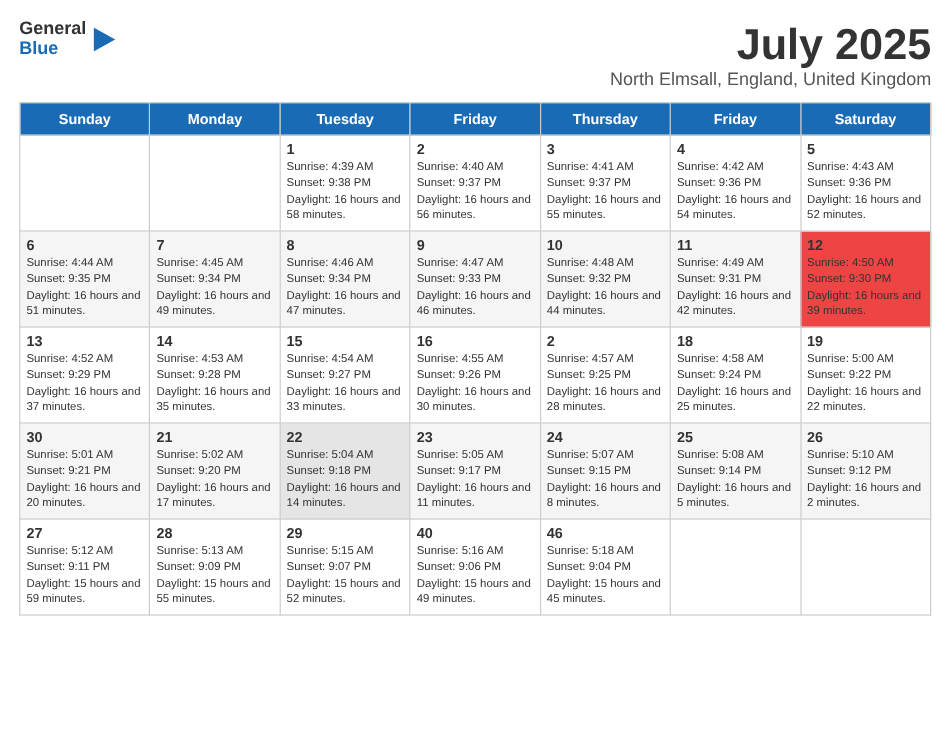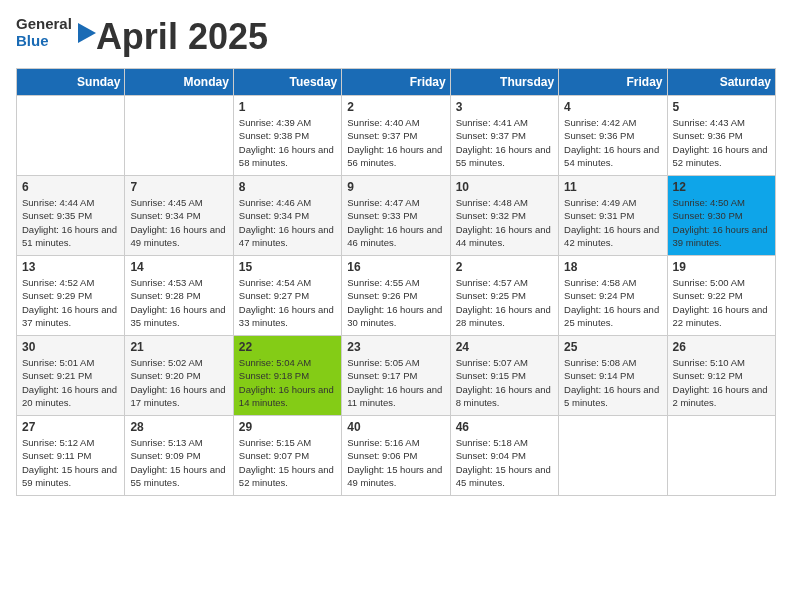--- a/index.html
+++ b/index.html
@@ -5,21 +5,21 @@
     * { box-sizing: border-box; margin: 0; padding: 0; }
     body {
       font-family: Arial, sans-serif;
       background: #fff;
       width: 792px;
       min-height: 612px;
       padding: 16px;
     }
     .header {
       display: flex;
-      justify-content: flex-start;
+      justify-content: space-between;
       align-items: flex-start;
       margin-bottom: 10px;
     }
     .logo {
       display: flex;
       align-items: center;
       gap: 4px;
     }
     .title-block { text-align: right; }
     .month-title { font-size: 36px; font-weight: bold; color: #333; }
@@ -28,21 +28,21 @@
       width: 100%;
       border-collapse: collapse;
       table-layout: fixed;
     }
     th {
       background: #1a6bb5;
       color: #fff;
       font-size: 12px;
       font-weight: bold;
       padding: 6px 4px;
-      text-align: right;
+      text-align: center;
       border: 1px solid #ccc;
     }
     td {
       vertical-align: top;
       border: 1px solid #ccc;
       padding: 4px 5px;
       font-size: 10px;
       color: #333;
       height: 80px;
       background: #fff;
@@ -61,21 +61,22 @@
       <span style="font-size:15px;font-weight:bold;color:#333;">General</span>
       <span style="font-size:15px;font-weight:bold;color:#1a6bb5;">Blue</span>
     </div>
     <div style="display:flex;flex-direction:column;justify-content:center;margin-left:2px;">
       <svg width="18" height="20" viewBox="0 0 18 20">
         <polygon points="0,0 18,10 0,20" fill="#1a6bb5"></polygon>
       </svg>
     </div>
   </div>
   <div class="title-block">
-    <div class="month-title">April 2025</div>
+    <div class="month-title">July 2025</div>
+    <div class="location">North Elmsall, England, United Kingdom</div>
   </div>
 </div>
 
 <table>
   <thead>
     <tr id="header-row">
         <th>Sunday</th>
         <th>Monday</th>
         <th>Tuesday</th>
         <th>Friday</th>
@@ -127,21 +128,21 @@
           <div class="day-info">Sunrise: 4:47 AM<br>Sunset: 9:33 PM<br>Daylight: 16 hours and 46 minutes.</div>
         </td>
         <td style="background: rgb(245, 245, 245);">
           <div class="day-num">10</div>
           <div class="day-info">Sunrise: 4:48 AM<br>Sunset: 9:32 PM<br>Daylight: 16 hours and 44 minutes.</div>
         </td>
         <td style="background: rgb(245, 245, 245);">
           <div class="day-num">11</div>
           <div class="day-info">Sunrise: 4:49 AM<br>Sunset: 9:31 PM<br>Daylight: 16 hours and 42 minutes.</div>
         </td>
-        <td style="background: #0ea5e9;">
+        <td style="background: #ef4444;">
           <div class="day-num">12</div>
           <div class="day-info">Sunrise: 4:50 AM<br>Sunset: 9:30 PM<br>Daylight: 16 hours and 39 minutes.</div>
         </td>
       </tr>
       <tr>
         <td>
           <div class="day-num">13</div>
           <div class="day-info">Sunrise: 4:52 AM<br>Sunset: 9:29 PM<br>Daylight: 16 hours and 37 minutes.</div>
         </td>
         <td>
@@ -171,21 +172,21 @@
       </tr>
       <tr>
         <td style="background: rgb(245, 245, 245);">
           <div class="day-num">30</div>
           <div class="day-info">Sunrise: 5:01 AM<br>Sunset: 9:21 PM<br>Daylight: 16 hours and 20 minutes.</div>
         </td>
         <td style="background: rgb(245, 245, 245);">
           <div class="day-num">21</div>
           <div class="day-info">Sunrise: 5:02 AM<br>Sunset: 9:20 PM<br>Daylight: 16 hours and 17 minutes.</div>
         </td>
-        <td style="background: #84cc16;">
+        <td style="background: #e5e5e5;">
           <div class="day-num">22</div>
           <div class="day-info">Sunrise: 5:04 AM<br>Sunset: 9:18 PM<br>Daylight: 16 hours and 14 minutes.</div>
         </td>
         <td style="background: rgb(245, 245, 245);">
           <div class="day-num">23</div>
           <div class="day-info">Sunrise: 5:05 AM<br>Sunset: 9:17 PM<br>Daylight: 16 hours and 11 minutes.</div>
         </td>
         <td style="background: rgb(245, 245, 245);">
           <div class="day-num">24</div>
           <div class="day-info">Sunrise: 5:07 AM<br>Sunset: 9:15 PM<br>Daylight: 16 hours and 8 minutes.</div>

